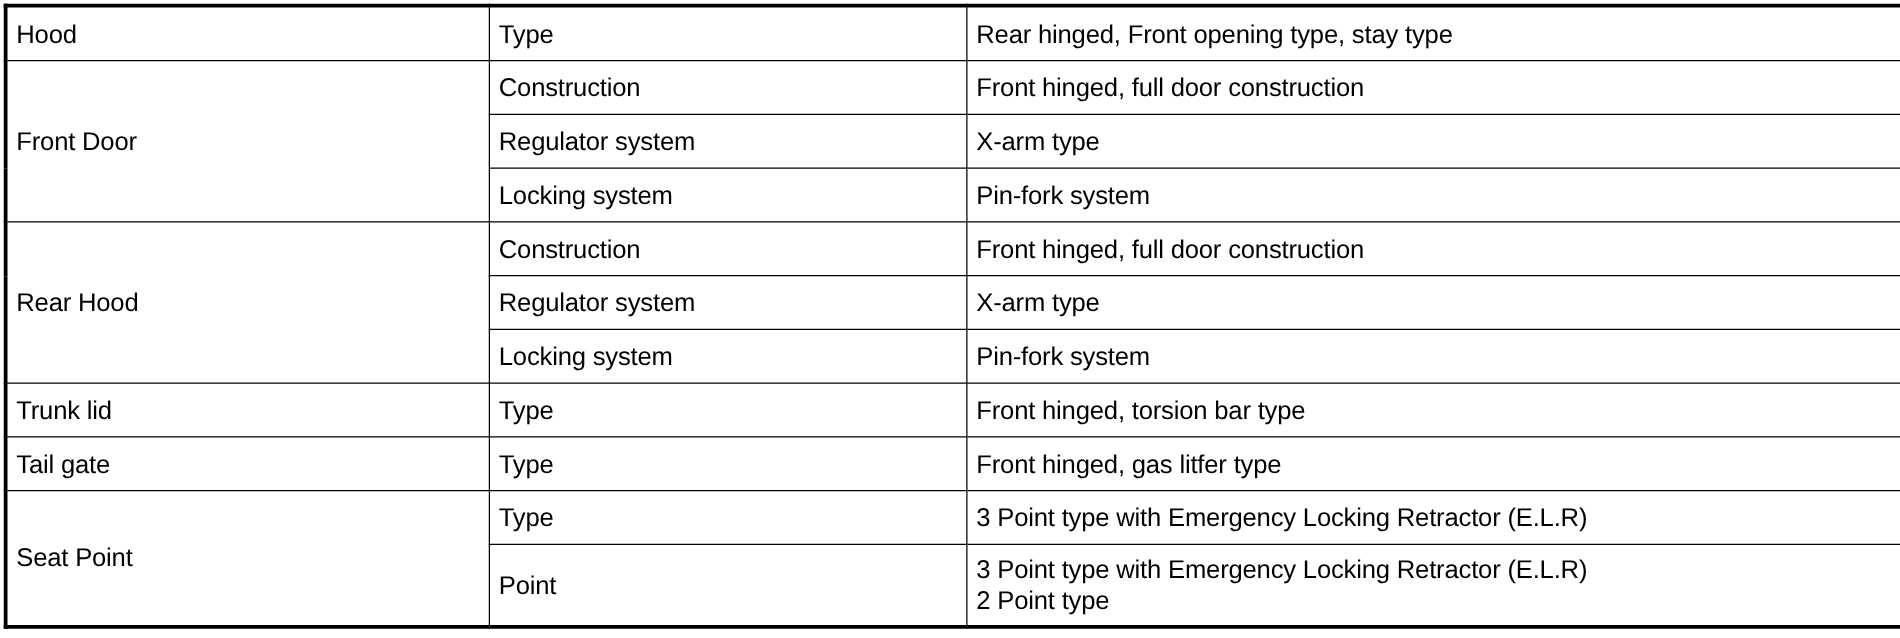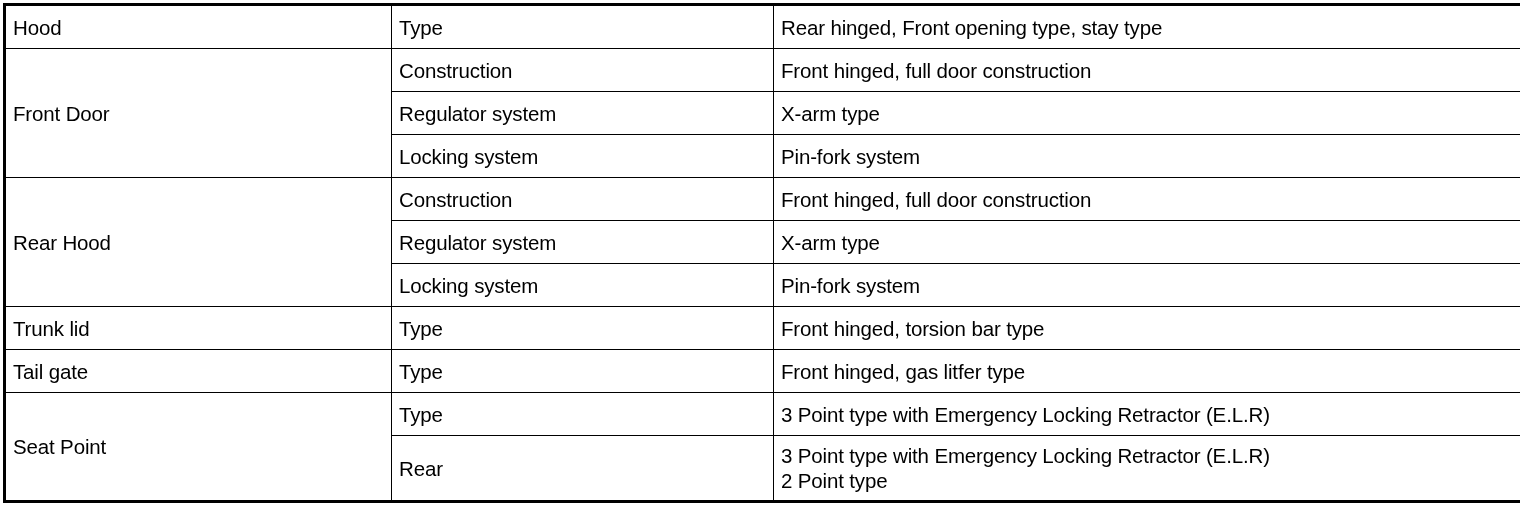--- a/index.html
+++ b/index.html
@@ -94,19 +94,19 @@
           <td class="col-component" rowspan="1">Tail gate</td>
           <td class="col-attribute">Type</td>
           <td class="col-value">Front hinged, gas litfer type</td>
         </tr>
         <tr class="row-std">
           <td class="col-component group-cell" rowspan="2">Seat Point</td>
           <td class="col-attribute">Type</td>
           <td class="col-value">3 Point type with Emergency Locking Retractor (E.L.R)</td>
         </tr>
         <tr class="row-tall">
-          <td class="col-attribute">Rear</td>
+          <td class="col-attribute">Point</td>
           <td class="col-value multiline">3 Point type with Emergency Locking Retractor (E.L.R)
 2 Point type</td>
         </tr>
       </tbody>
   </table>
 </div>
 
 </body></html>

